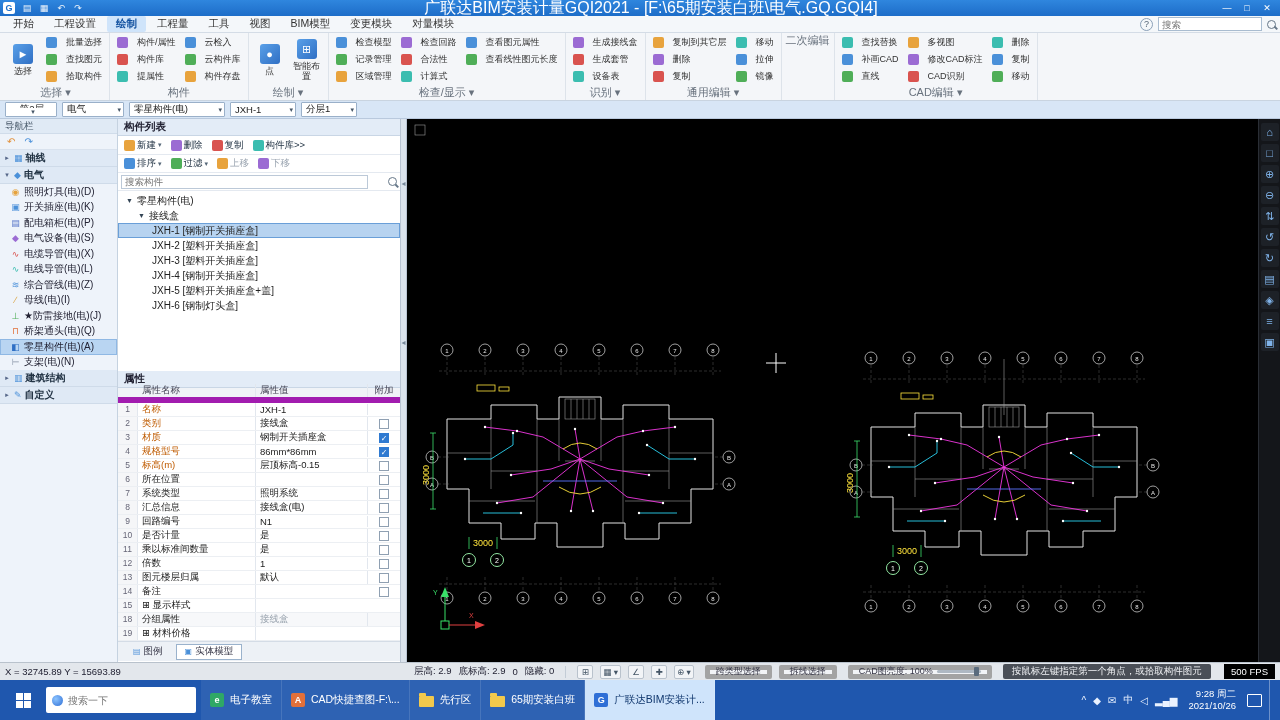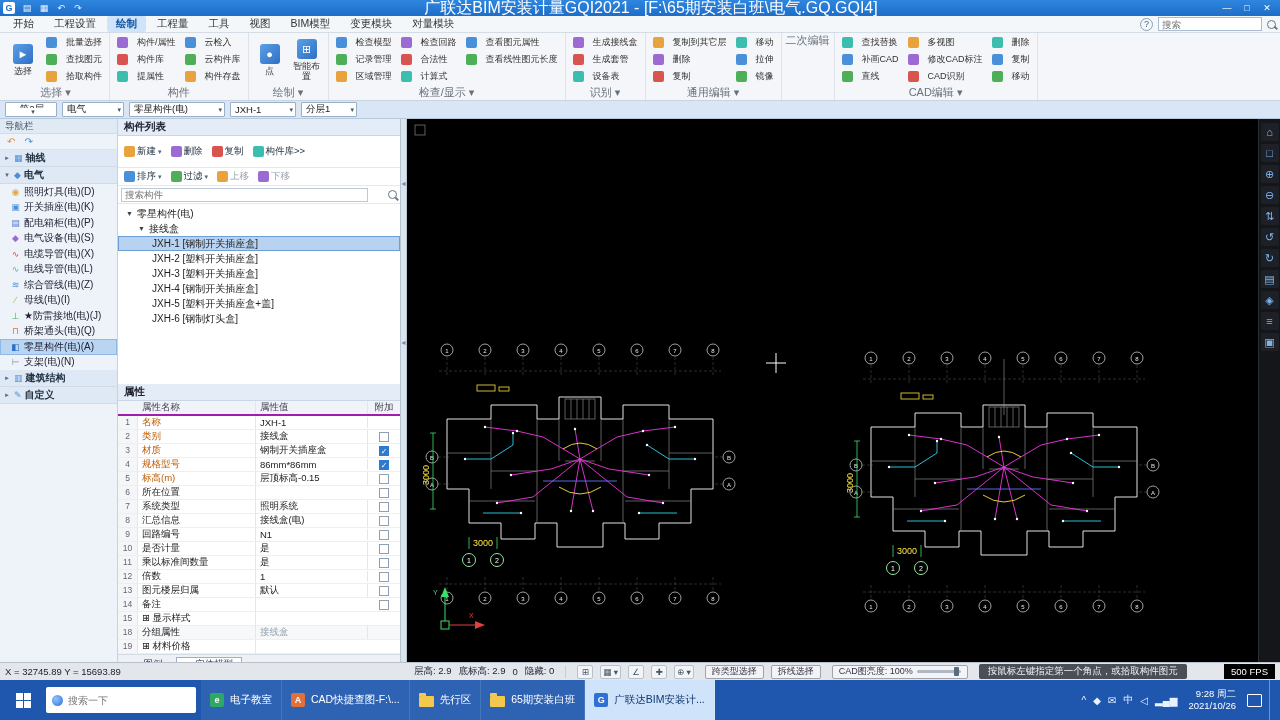--- a/index.html
+++ b/index.html
@@ -45,34 +45,34 @@
 .nav-tools{height:16px;display:flex;align-items:center;gap:9px;padding:0 7px;border-bottom:1px solid #d9e2ee;font-size:10px}
 .nav-sec{height:17px;display:flex;align-items:center;gap:3px;padding:0 3px;background:#dfe9f5;border-bottom:1px solid #cfdbe9;font-size:10px;font-weight:bold;color:#234}
 .nav-arrow{font-size:7px;color:#568;width:8px;text-align:center}
 .nav-sec-ico{font-size:9px;color:#4a90d9}
 .nav-item{height:15.5px;display:flex;align-items:center;gap:3px;padding-left:10px;font-size:10px;white-space:nowrap;overflow:hidden;color:#223}
 .nav-item.sel{background:#b9d5f2;box-shadow:inset 0 0 0 1px #8fb8e4}
 .nav-ico{width:11px;text-align:center;font-size:9px;flex:none}
 
 #middle{width:283px;flex:none;background:#fff;display:flex;flex-direction:column;border-right:1px solid #b9c4d2;overflow:hidden}
 .panel-header{height:17px;flex:none;background:#e3ecf7;border-bottom:1px solid #c9d6e5;display:flex;align-items:center;padding:0 6px;font-size:10.5px;color:#223;font-weight:bold}
-#cl-tb1{height:32px;flex:none;display:flex;align-items:center;gap:1px;padding:0 2px;border-bottom:1px solid #e4e9f0}
+#cl-tb1{height:19px;flex:none;display:flex;align-items:center;gap:1px;padding:0 2px;border-bottom:1px solid #e4e9f0}
 #cl-tb2{height:18px;flex:none;display:flex;align-items:center;gap:1px;padding:0 2px;border-bottom:1px solid #e4e9f0}
 .tb-btn{display:flex;align-items:center;gap:2px;height:16px;padding:0 4px;font-size:9.5px;color:#234;border-radius:2px}
 .tb-btn.dis{color:#9aa4b0}
 .tb-caret{font-size:7px;color:#567}
 #cl-search-row{height:18px;flex:none;display:flex;align-items:center;padding:0 3px;border-bottom:1px solid #e4e9f0;gap:20px}
 #cl-search{flex:1;height:14px;border:1px solid #bcc9d8;font-size:9.5px;padding:0 3px;color:#333;outline:none;min-width:0}
 #tree{height:180px;flex:none;overflow:hidden;padding-top:2px;font-size:10px}
 .tree-row{height:15px;display:flex;align-items:center;gap:3px;padding-left:8px;white-space:nowrap;overflow:hidden}
 .tree-row .tw{font-size:7px;color:#345;width:8px;flex:none}
 .lv1{padding-left:20px}
 .lv2{padding-left:34px}
 .tree-row.sel{background:#b7d3f0;box-shadow:inset 0 0 0 1px #6a9fd8}
-#prop-colhead{height:15px;flex:none;display:flex;background:#f0f3f7;border-bottom:2px solid #a21caf;font-size:9.5px;color:#445;align-items:flex-end}
+#prop-colhead{height:15px;flex:none;display:flex;background:#f0f3f7;border-bottom:6px solid #a21caf;font-size:9.5px;color:#445;align-items:flex-end}
 .pc{overflow:hidden;white-space:nowrap}
 .pc-no{width:20px;flex:none;text-align:center;border-right:1px solid #e2e7ee}
 .pc-name{width:118px;flex:none;padding-left:4px;border-right:1px solid #e2e7ee}
 .pc-val{width:112px;flex:none;padding-left:4px;border-right:1px solid #e2e7ee}
 .pc-att{flex:1;display:flex;align-items:center;justify-content:center;font-size:9.5px}
 #prop-rows{height:238px;flex:none;overflow:hidden}
 .prop-row{height:14px;display:flex;align-items:center;border-bottom:1px solid #eceff3;font-size:9.5px}
 .prop-row .pc-no{background:#f5f6f8;color:#667;font-size:8.5px;align-self:stretch;line-height:13px}
 .prop-row.key .pc-name{color:#bf5b00}
 .prop-row.dis{background:#f7f8fa}
@@ -106,21 +106,21 @@
 .dim-v,.dim-h{fill:#ffe43c;font-size:9px;text-anchor:middle}
 .cross{stroke:#fff;stroke-width:1}
 .ucs-x{fill:#e04040;font-size:7px}
 .ucs-y{fill:#39e069;font-size:7px}
 
 #statusbar{height:18px;flex:none;background:#e3e7ec;border-top:1px solid #b9c2cc;display:flex;align-items:center;gap:11px;padding:0 5px;font-size:9.5px;color:#223;white-space:nowrap;overflow:hidden}
 .sb-coords{width:398px;flex:none;overflow:hidden}
 #sb-fields,#sb-icons,#sb-modes{display:flex;gap:7px;align-items:center}
 .sb-sep{width:1px;height:12px;background:#c3ccd6}
 .sb-iconbtn{height:14px;min-width:16px;border:1px solid #b9c2cc;background:#f2f4f7;border-radius:2px;display:flex;align-items:center;justify-content:center;font-size:8.5px;color:#456;padding:0 2px}
-.sb-chip{height:14px;display:flex;align-items:center;gap:4px;padding:0 6px;border:1px solid #a3a3a3;background:#f2f4f7;border-radius:2px;font-size:9px;color:#334}
+.sb-chip{height:14px;display:flex;align-items:center;gap:4px;padding:0 6px;border:5px solid #a3a3a3;background:#f2f4f7;border-radius:2px;font-size:9px;color:#334}
 .sb-slider{width:44px;height:3px;background:#aeb8c3;border-radius:2px;position:relative}
 .sb-slider::after{content:"";position:absolute;right:2px;top:-3px;width:5px;height:9px;background:#5a6b7d;border-radius:1px}
 .sb-hint{height:15px;display:flex;align-items:center;background:#4a4f57;color:#f0f2f5;padding:0 9px;border-radius:2px;font-size:9.5px}
 .sb-fps{margin-left:auto;background:#000;color:#fff;height:15px;display:flex;align-items:center;padding:0 7px;font-size:9.5px}
 
 #taskbar{height:40px;flex:none;background:#1f57ae;display:flex;align-items:stretch;color:#fff}
 #start{width:46px;display:flex;align-items:center;justify-content:center;flex:none}
 .win-logo{width:15px;height:15px;display:grid;grid-template-columns:7px 7px;grid-template-rows:7px 7px;gap:1px}
 .win-logo i{background:#fff;display:block}
 #tb-search{width:150px;flex:none;background:#fff;margin:7px 5px 7px 0;border-radius:2px;display:flex;align-items:center;padding:0 6px;gap:5px}

